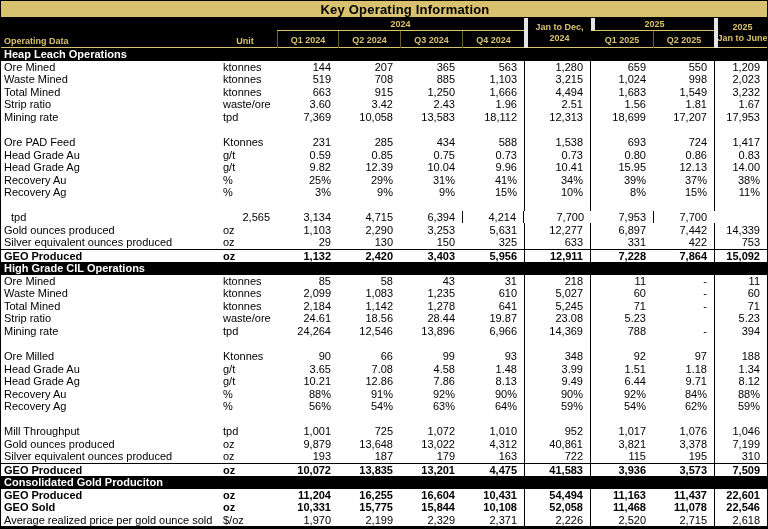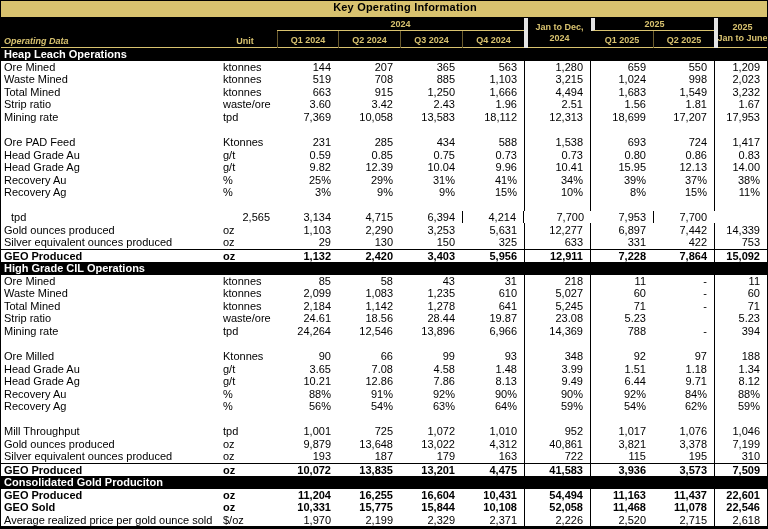--- a/index.html
+++ b/index.html
@@ -10,33 +10,33 @@
     color:#000;
   }
   .table-wrap {
     width:768px; height:529px;
     border:1px solid #000; border-bottom:3px solid #000;
     display:flex; flex-direction:column; background:#fff;
   }
   .title-bar {
     height:17px; flex:0 0 17px;
     background:#d8c26f; border-bottom:1px solid #000;
-    display:flex; align-items:flex-start; justify-content:center;
-    font-size:11px; font-weight:bold; letter-spacing:0.2px;padding-left:42px;
+    display:flex; align-items:center; justify-content:center;
+    font-size:13px; font-weight:bold; letter-spacing:0.2px;padding-left:42px;
   }
   .header-band {
     flex:0 0 30px; height:30px; background:#000; color:#d8c26f;
     display:grid;
     grid-template-columns:212px 64px 61px 62px 62px 62px 67px 62px 61px 1fr;
     grid-template-rows:13px 17px;
     font-size:9px; font-weight:bold;
     border-bottom:1px solid #d8c26f;
   }
   .hc { display:flex; align-items:center; justify-content:center; overflow:hidden; white-space:nowrap; }
-  .h-opdata { grid-column:1; grid-row:2; justify-content:flex-start; padding-left:3px; align-items:flex-end; padding-bottom:2px;font-style:italic; }
+  .h-opdata { grid-column:1; grid-row:2; justify-content:flex-start; padding-left:3px; align-items:flex-end; padding-bottom:2px; }
   .h-unit   { grid-column:2; grid-row:2; align-items:flex-end; padding-bottom:2px; }
   .h-2024   { grid-column:3 / span 4; grid-row:1; border-bottom:1px solid #d8c26f; }
   .h-q1-24  { grid-column:3; grid-row:2; }
   .h-q2-24  { grid-column:4; grid-row:2; }
   .h-q3-24  { grid-column:5; grid-row:2; }
   .h-q4-24  { grid-column:6; grid-row:2; }
   .h-jandec { grid-column:7; grid-row:1 / span 2; flex-direction:column; justify-content:center; line-height:11px; }
   .h-2025   { grid-column:8 / span 2; grid-row:1; border-bottom:1px solid #d8c26f; }
   .h-q1-25  { grid-column:8; grid-row:2; }
   .h-q2-25  { grid-column:9; grid-row:2; }

